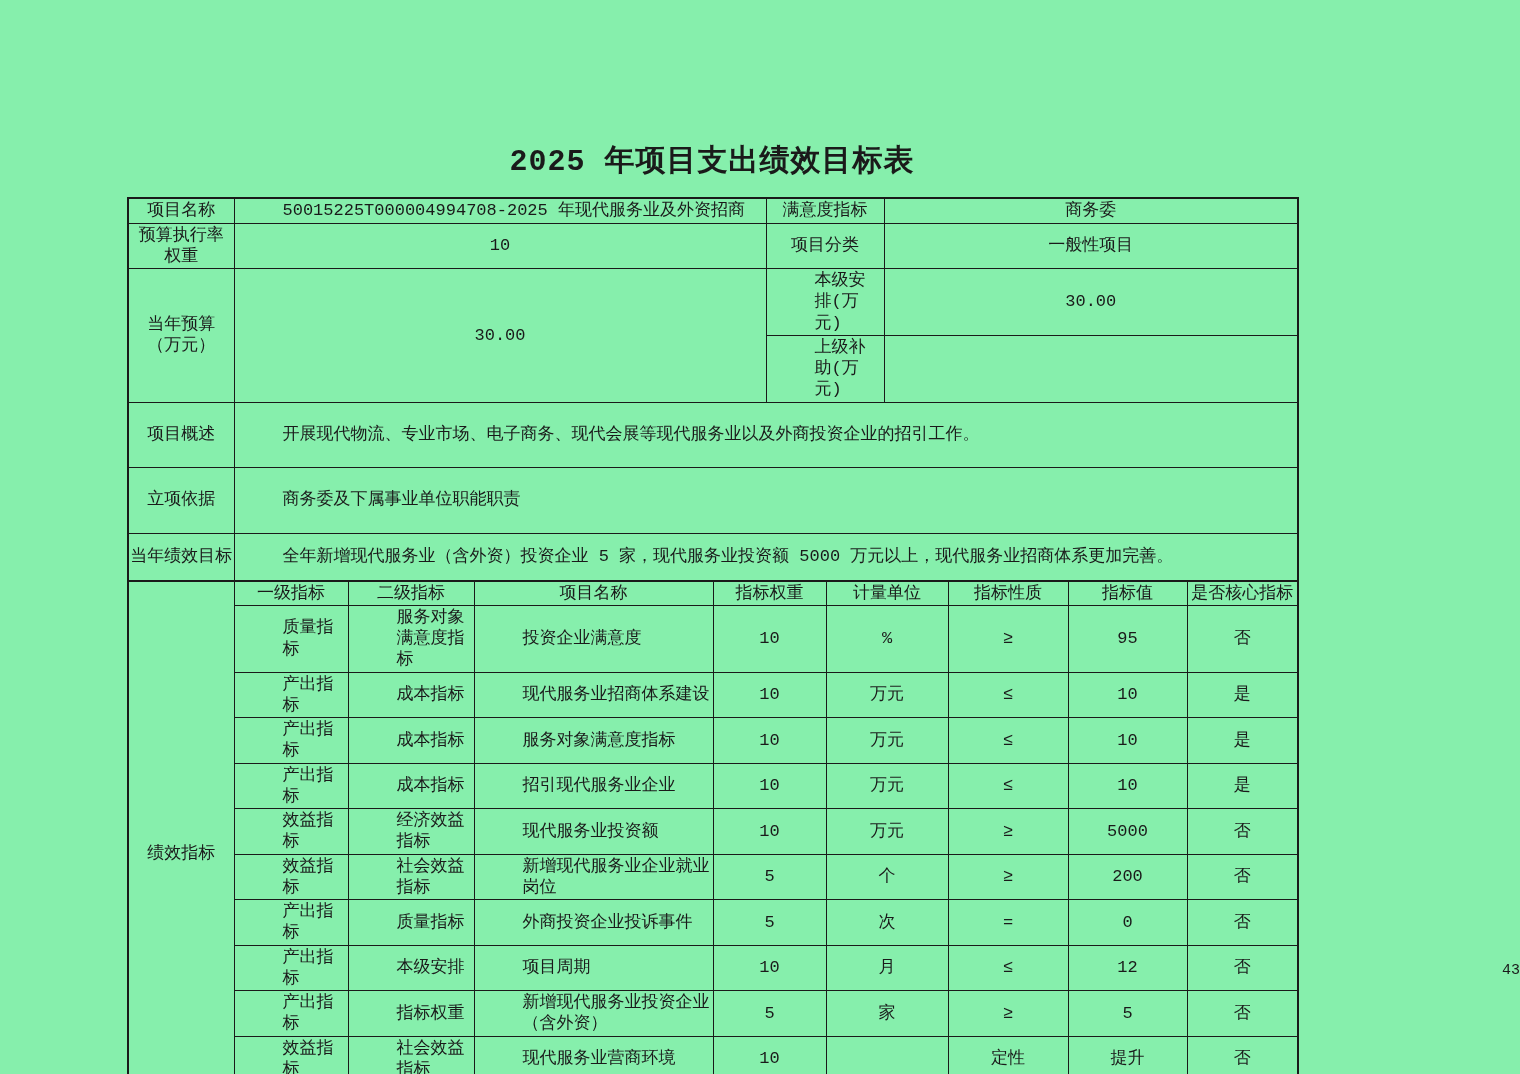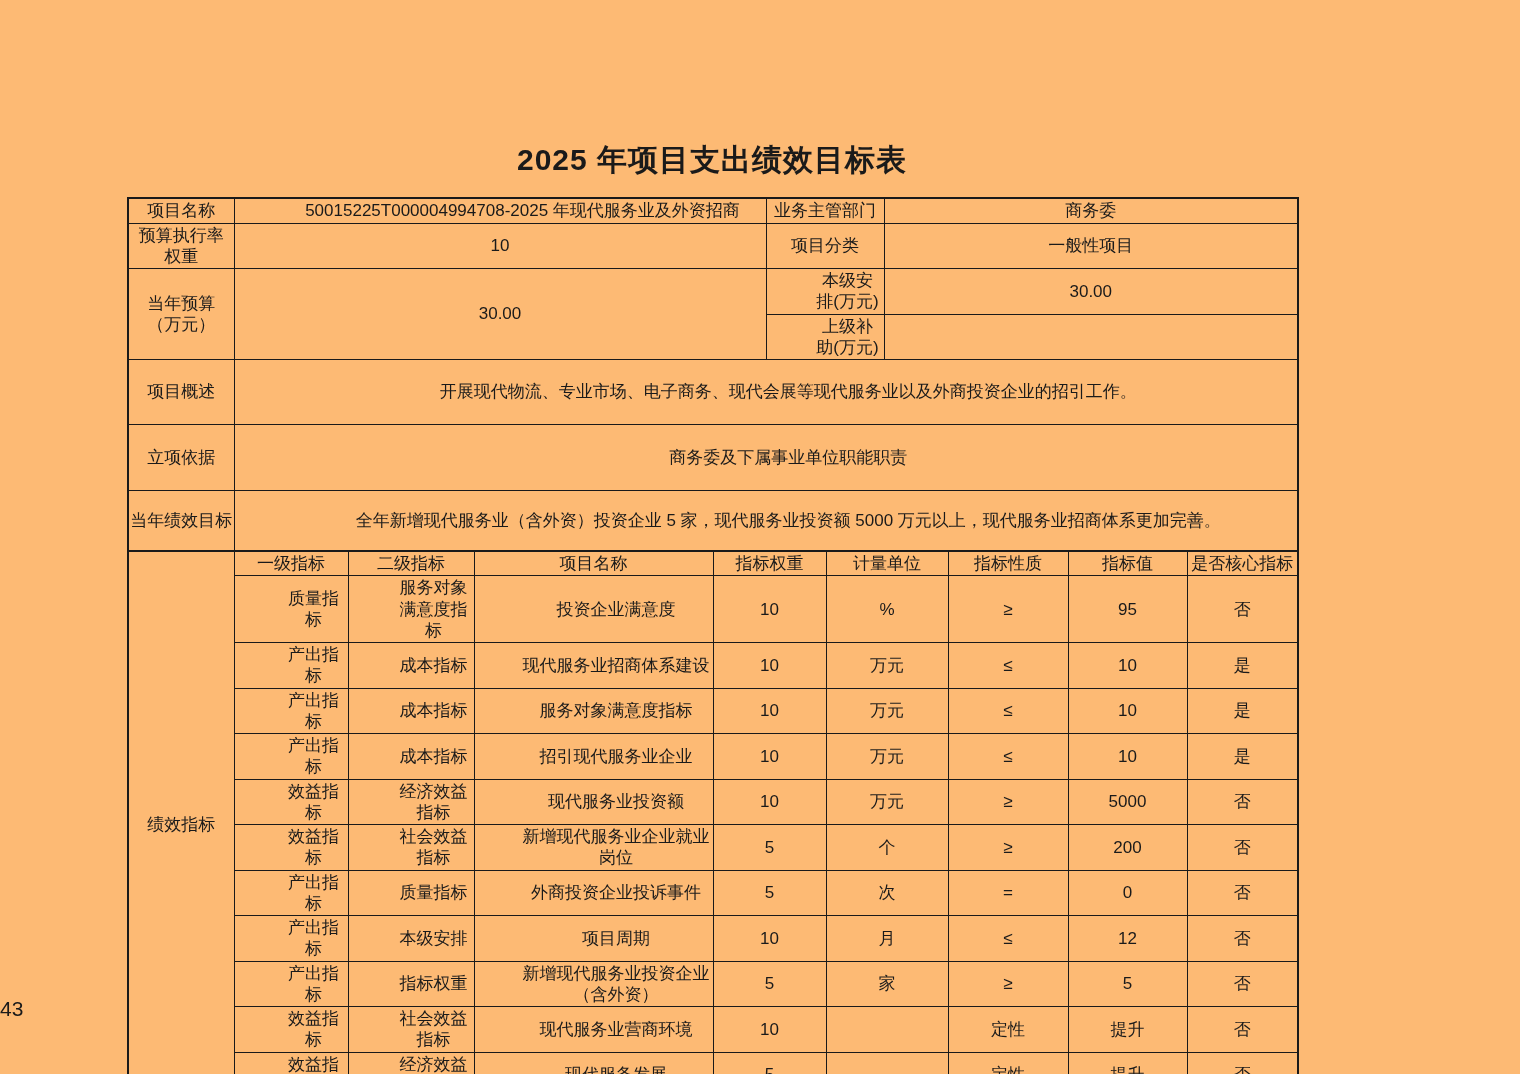--- a/index.html
+++ b/index.html
@@ -1,21 +1,21 @@
 <!DOCTYPE html>
 <html><head>
 <meta charset="utf-8">
 <style>
   html,body{margin:0;padding:0;}
   .page{
     position:relative;
     width:1520px;height:1074px;
-    background:#fdba74;
+    background:#86efac;
     color:#1a1a1a;
-    font-family:Liberation Sans, sans-serif;
+    font-family:Liberation Mono, monospace;
     overflow:hidden;
   }
   .content{position:absolute;left:127px;top:140px;width:1170px;}
   .doc-title{
     text-align:center;font-size:30px;font-weight:bold;
     margin:0 0 16px 0;letter-spacing:1px;
   }
   .meta-row{
     display:flex;justify-content:space-between;align-items:flex-end;
     font-size:17px;margin-bottom:3px;
@@ -28,24 +28,24 @@
     border:1px solid #1a1a1a;
     font-size:17px;
     padding:1px 3px;
     vertical-align:middle;
     overflow:hidden;
     line-height:1.25;
   }
   .tbl-top{border:2px solid #1a1a1a;border-bottom:none;}
   .tbl-ind{border:2px solid #1a1a1a;border-top:1.5px solid #1a1a1a;}
   .c{text-align:center;}
-  .l{text-align:center;padding-left:48px;}
+  .l{text-align:left;padding-left:48px;}
   .pagenum{
     position:absolute;left:0;right:0;top:962px;
-    text-align:left;font-size:21px;margin-top:35px;
+    text-align:right;font-size:15px;
   }
 </style>
 </head>
 <body>
 
 <div class="page">
   <div class="content">
 
     <h1 class="doc-title">2025 年项目支出绩效目标表</h1>
 
@@ -54,21 +54,21 @@
       <colgroup>
           <col style="width:106px">
           <col style="width:532px">
           <col style="width:118px">
           <col style="width:414px">
         </colgroup>
       <tbody>
           <tr style="height:25px">
         <td class="c">项目名称</td>
         <td class="l">50015225T000004994708-2025 年现代服务业及外资招商</td>
-        <td class="c">业务主管部门</td>
+        <td class="c">满意度指标</td>
         <td class="c">商务委</td>
       </tr>
       <tr style="height:45px">
         <td class="c">预算执行率权重</td>
         <td class="c">10</td>
         <td class="c">项目分类</td>
         <td class="c">一般性项目</td>
       </tr>
       <tr style="height:22px">
         <td class="c" rowspan="2">当年预算（万元）</td>
@@ -81,21 +81,21 @@
         <td class="c"></td>
       </tr>
       <tr style="height:65px">
         <td class="c">项目概述</td>
         <td class="l" colspan="3">开展现代物流、专业市场、电子商务、现代会展等现代服务业以及外商投资企业的招引工作。</td>
       </tr>
       <tr style="height:66px">
         <td class="c">立项依据</td>
         <td class="l" colspan="3">商务委及下属事业单位职能职责</td>
       </tr>
-      <tr style="height:60px">
+      <tr style="height:47px">
         <td class="c" style="padding:1px 0">当年绩效目标</td>
         <td class="l" colspan="3">全年新增现代服务业（含外资）投资企业 5 家，现代服务业投资额 5000 万元以上，现代服务业招商体系更加完善。</td>
       </tr>
     </tbody>
       </table>
 
     <table class="tbl-ind">
       <colgroup>
           <col style="width:106px">
           <col style="width:114px">

